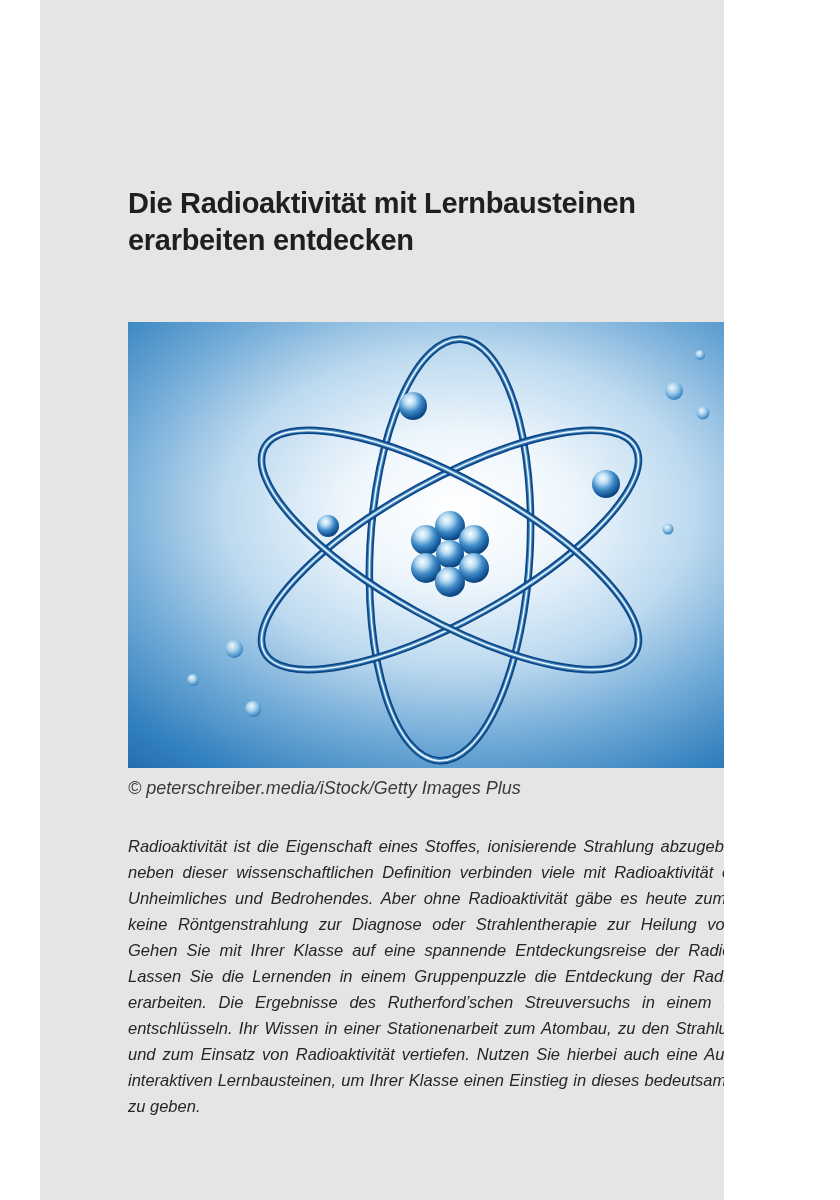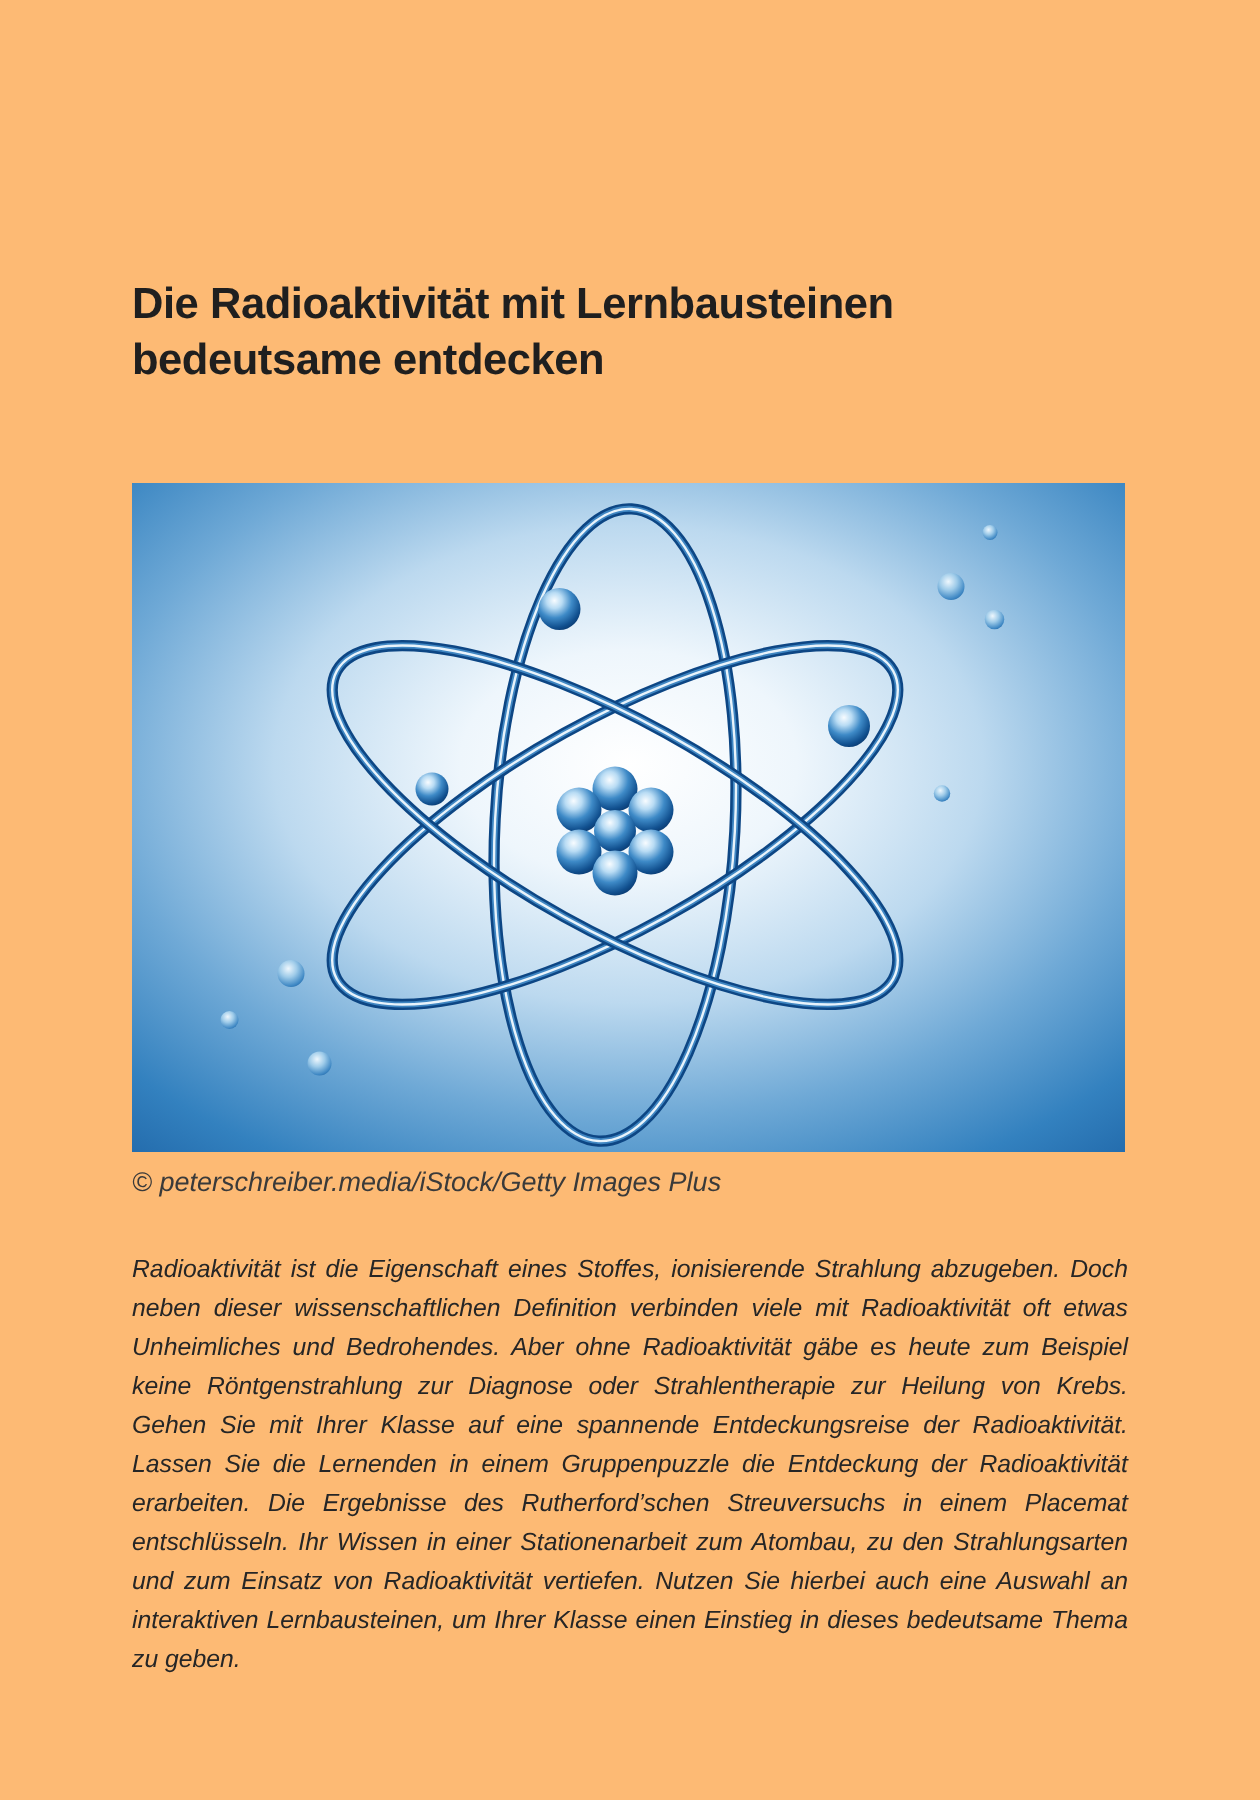--- a/index.html
+++ b/index.html
@@ -1,22 +1,23 @@
 <!DOCTYPE html>
 <html lang="de"><head>
 <meta charset="utf-8">
 <style>
   html,body{margin:0;padding:0;background:#ffffff;}
   .page{
     position:relative;
-    width:840px;height:1200px;
-    background:#fdba74;
+    width:684px;height:1200px;
+    background:#e5e5e5;
     font-family:"Liberation Sans", sans-serif;
     color:#262626;
     overflow:hidden;
+    margin-left:40px;
   }
   .title{
     position:absolute;left:88px;top:166px;width:620px;
     font-size:29px;font-weight:bold;line-height:37px;
     letter-spacing:-0.3px;color:#1f1f1f;
   }
   .subtitle{
     position:absolute;left:88px;top:276px;width:620px;
     font-size:17px;color:#2b2b2b;
   }
@@ -46,21 +47,21 @@
     position:absolute;left:25px;top:34px;width:112px;
     font-size:10px;letter-spacing:4.2px;color:#6b6e71;
     text-align:right;white-space:nowrap;
   }
 </style>
 </head>
 <body>
 
 <div class="page">
 
-  <h1 class="title"><span>Die Radioaktivität mit Lernbausteinen</span><br><span>bedeutsame entdecken</span></h1>
+  <h1 class="title"><span>Die Radioaktivität mit Lernbausteinen</span><br><span>erarbeiten entdecken</span></h1>
 
 
   <div class="figure">
     <svg width="662" height="446" viewBox="0 0 662 446">
       <defs>
         <radialGradient id="bgGrad" cx="0.5" cy="0.42" r="0.85">
           <stop offset="0" stop-color="#ffffff"></stop>
           <stop offset="0.2" stop-color="#eef6fc"></stop>
           <stop offset="0.42" stop-color="#bcd9ef"></stop>
           <stop offset="0.62" stop-color="#6fa9d6"></stop>

